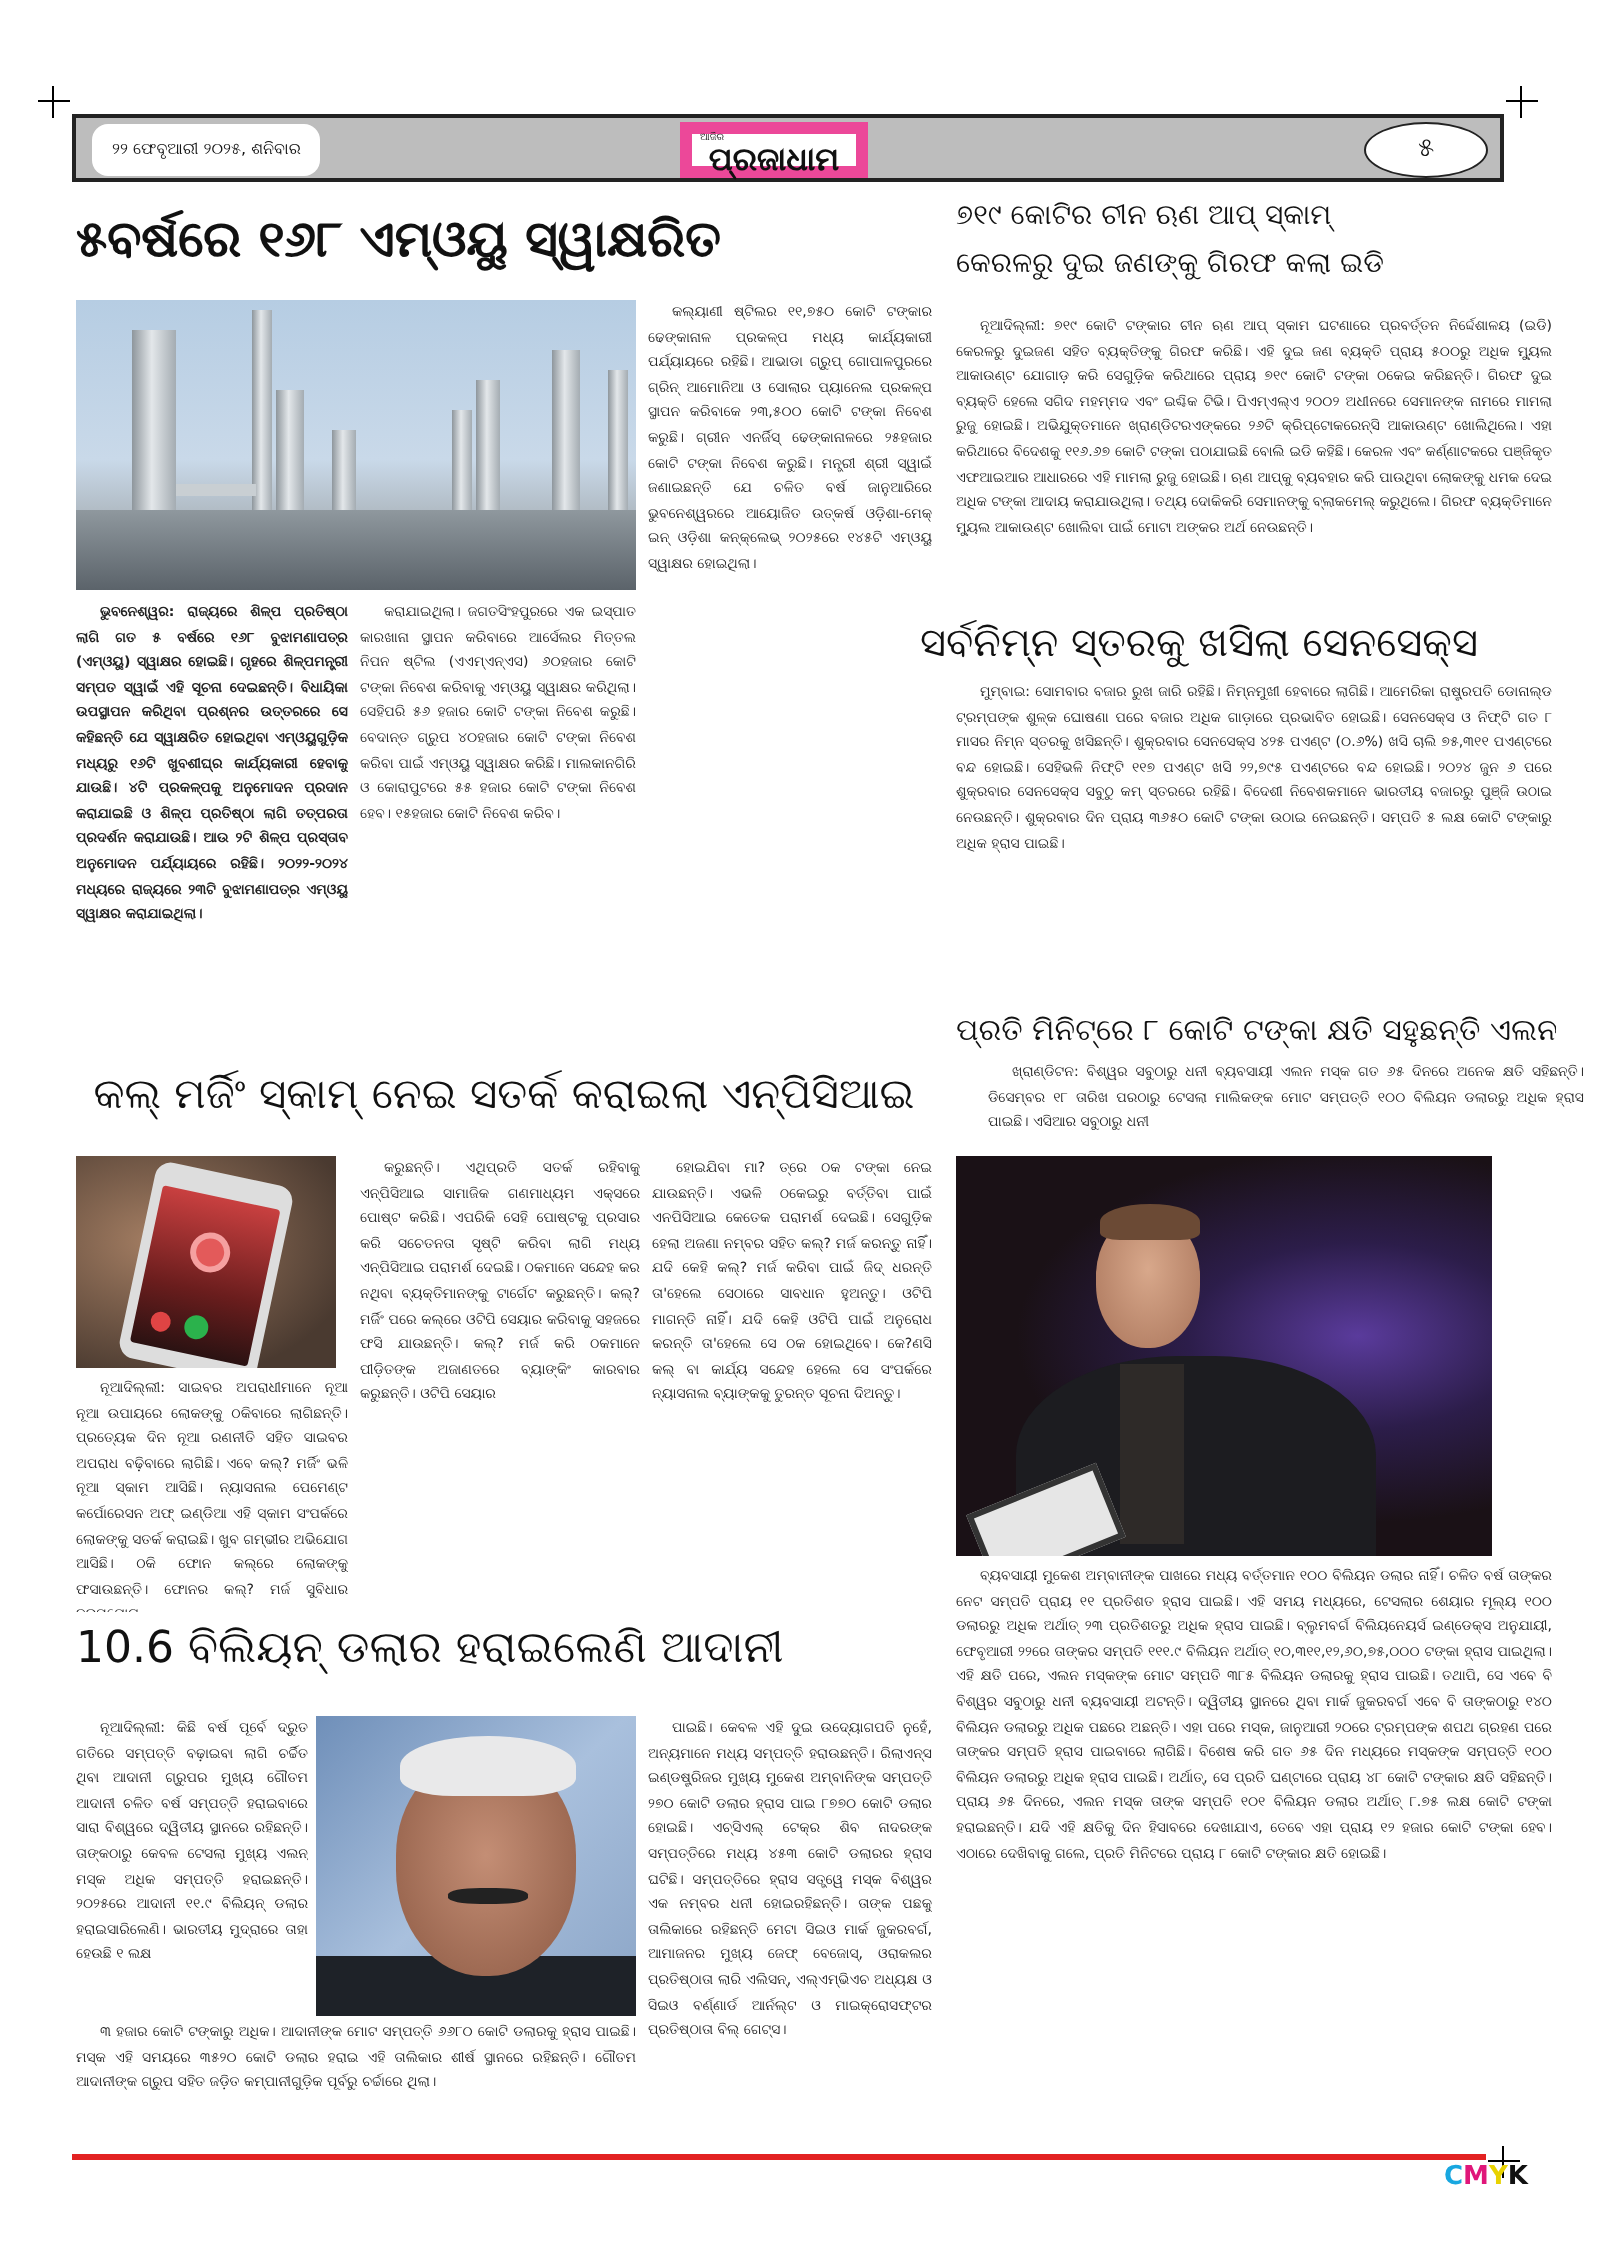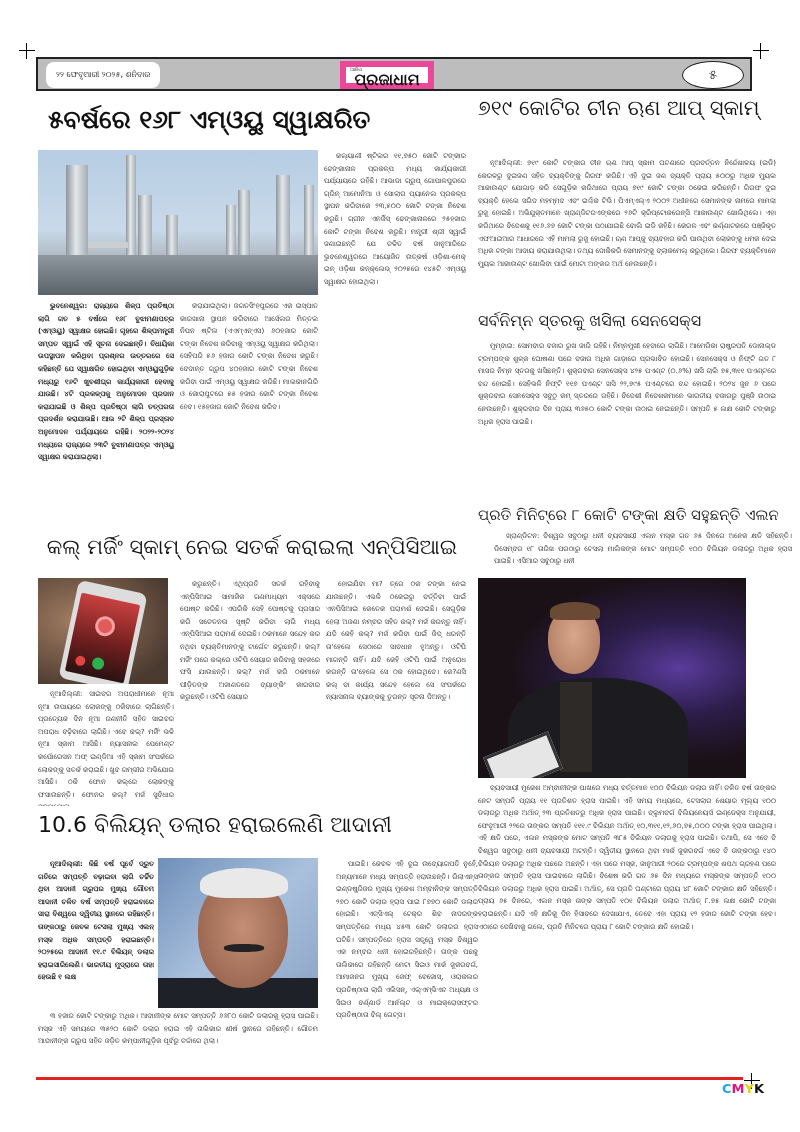--- a/index.html
+++ b/index.html
@@ -10,23 +10,23 @@
   .crop::before { content: ""; position: absolute; left: 7px; top: 0; width: 1px; height: 16px; background: #000; }
   .crop::after { content: ""; position: absolute; left: 0; top: 7px; width: 16px; height: 1px; background: #000; }
 
   .masthead { position: absolute; left: 36px; top: 57px; width: 716px; height: 34px; background: #bdbdbd; border: 2px solid #222; }
   .date-pill { position: absolute; left: 8px; top: 3px; height: 26px; padding: 0 10px; background: #fff; border-radius: 8px; font-size: 8px; line-height: 26px; }
   .logo-box { position: absolute; left: 302px; top: 2px; width: 94px; height: 28px; background: #fff; border: 6px solid #ec4899; text-align: center; font-family: "DejaVu Serif", serif; font-weight: bold; font-size: 16px; line-height: 26px; }
   .logo-box .pre { position: absolute; left: 4px; top: -2px; font-size: 5px; font-weight: normal; line-height: 8px; }
   .page-num { position: absolute; right: 6px; top: 2px; width: 62px; height: 28px; background: #fff; border: 1px solid #222; border-radius: 50%; text-align: center; font-size: 13px; line-height: 26px; }
 
   .headline { position: absolute; font-weight: bold; white-space: nowrap; overflow: hidden; color: #111; }
-  .h-main { left: 48px; top: 100px; width: 428px; font-size: 25px; line-height: 40px; }
-  .h-right { left: 478px; top: 96px; width: 300px; font-size: 21px; line-height: 24px; font-weight: normal; }
-  .h-sensex { left: 478px; top: 307px; width: 300px; font-size: 16px; line-height: 28px; font-weight: normal; }
+  .h-main { left: 38px; top: 100px; width: 428px; font-size: 25px; line-height: 40px; }
+  .h-right { left: 478px; top: 96px; width: 300px; font-size: 14px; line-height: 24px; font-weight: normal; }
+  .h-sensex { left: 460px; top: 307px; width: 300px; font-size: 20px; line-height: 28px; font-weight: normal; }
   .h-musk { left: 478px; top: 503px; width: 300px; font-size: 15px; line-height: 24px; font-weight: normal; }
   .h-scam { left: 38px; top: 530px; width: 428px; font-size: 21px; line-height: 34px; font-weight: normal; text-align: center; }
   .h-adani { left: 38px; top: 806px; width: 428px; font-size: 22px; line-height: 38px; font-weight: normal; }
 
   .col-text { position: absolute; font-size: 7px; line-height: 12.6px; color: #222; text-align: justify; overflow: hidden; }
   .col-text p { text-indent: 12px; }
 
   .photo { position: absolute; overflow: hidden; }
   .refinery { left: 38px; top: 150px; width: 280px; height: 145px; background: linear-gradient(180deg, #b6cde3 0%, #c9d9e9 55%, #aab3ba 78%, #6f7880 100%); }
   .tower { position: absolute; bottom: 0; background: linear-gradient(90deg, #8e969c, #e3e7ea 45%, #a4acb2); }
@@ -92,20 +92,21 @@
 </div>
 <div class="col-text" style="left:180px;top:300px;width:138px;height:222px;">
   <p>କରାଯାଇଥିଲା। ଜଗତସିଂହପୁରରେ ଏକ ଇସ୍ପାତ କାରଖାନା ସ୍ଥାପନ କରିବାରେ ଆର୍ସେଲର ମିତ୍ତଲ ନିପନ ଷ୍ଟିଲ (ଏଏମ୍‌ଏନ୍‌ଏସ) ୬୦ହଜାର କୋଟି ଟଙ୍କା ନିବେଶ କରିବାକୁ ଏମ୍‌ଓୟୁ ସ୍ୱାକ୍ଷର କରିଥିଲା। ସେହିପରି ୫୬ ହଜାର କୋଟି ଟଙ୍କା ନିବେଶ କରୁଛି। ବେଦାନ୍ତ ଗ୍ରୁପ ୪୦ହଜାର କୋଟି ଟଙ୍କା ନିବେଶ କରିବା ପାଇଁ ଏମ୍‌ଓୟୁ ସ୍ୱାକ୍ଷର କରିଛି। ମାଲକାନଗିରି ଓ କୋରାପୁଟରେ ୫୫ ହଜାର କୋଟି ଟଙ୍କା ନିବେଶ ହେବ। ୧୫ହଜାର କୋଟି ନିବେଶ କରିବ।</p>
 </div>
 <div class="col-text" style="left:324px;top:150px;width:142px;height:372px;">
   <p>କଲ୍ୟାଣୀ ଷ୍ଟିଲର ୧୧,୭୫୦ କୋଟି ଟଙ୍କାର ଢେଙ୍କାନାଳ ପ୍ରକଳ୍ପ ମଧ୍ୟ କାର୍ଯ୍ୟକାରୀ ପର୍ଯ୍ୟାୟରେ ରହିଛି। ଆଭାଡା ଗ୍ରୁପ୍ ଗୋପାଳପୁରରେ ଗ୍ରିନ୍ ଆମୋନିଆ ଓ ସୋଲାର ପ୍ୟାନେଲ ପ୍ରକଳ୍ପ ସ୍ଥାପନ କରିବାକେ ୨୩,୫୦୦ କୋଟି ଟଙ୍କା ନିବେଶ କରୁଛି। ଗ୍ରୀନ ଏନର୍ଜିସ୍ ଢେଙ୍କାନାଳରେ ୨୫ହଜାର କୋଟି ଟଙ୍କା ନିବେଶ କରୁଛି। ମନ୍ତ୍ରୀ ଶ୍ରୀ ସ୍ୱାଇଁ ଜଣାଇଛନ୍ତି ଯେ ଚଳିତ ବର୍ଷ ଜାନୁଆରିରେ ଭୁବନେଶ୍ୱରରେ ଆୟୋଜିତ ଉତ୍କର୍ଷ ଓଡ଼ିଶା-ମେକ୍ ଇନ୍ ଓଡ଼ିଶା କନ୍‌କ୍ଲେଭ୍ ୨୦୨୫ରେ ୧୪୫ଟି ଏମ୍‌ଓୟୁ ସ୍ୱାକ୍ଷର ହୋଇଥିଲା।</p>
 </div>
 
 <div class="headline h-right">
   <div>୭୧୯ କୋଟିର ଚୀନ ଋଣ ଆପ୍ ସ୍କାମ୍</div>
+  <div>କେରଳରୁ ଦୁଇ ଜଣଙ୍କୁ ଗିରଫ କଲା ଇଡି</div>
 </div>
 <div class="col-text" style="left:478px;top:157px;width:298px;height:146px;">
   <p>ନୂଆଦିଲ୍ଲୀ: ୭୧୯ କୋଟି ଟଙ୍କାର ଚୀନ ଋଣ ଆପ୍ ସ୍କାମ ଘଟଣାରେ ପ୍ରବର୍ତ୍ତନ ନିର୍ଦ୍ଦେଶାଳୟ (ଇଡି) କେରଳରୁ ଦୁଇଜଣ ସହିତ ବ୍ୟକ୍ତିଙ୍କୁ ଗିରଫ କରିଛି। ଏହି ଦୁଇ ଜଣ ବ୍ୟକ୍ତି ପ୍ରାୟ ୫୦୦ରୁ ଅଧିକ ମ୍ୟୁଲ ଆକାଉଣ୍ଟ ଯୋଗାଡ଼ କରି ସେଗୁଡ଼ିକ କରିଥାରେ ପ୍ରାୟ ୭୧୯ କୋଟି ଟଙ୍କା ଠକେଇ କରିଛନ୍ତି। ଗିରଫ ଦୁଇ ବ୍ୟକ୍ତି ହେଲେ ସଗିଦ ମହମ୍ମଦ ଏବଂ ଇଶ୍ଚିକ ଟିଭି। ପିଏମ୍‌ଏଲ୍‌ଏ ୨୦୦୨ ଅଧୀନରେ ସେମାନଙ୍କ ନାମରେ ମାମଲା ରୁଜୁ ହୋଇଛି। ଅଭିଯୁକ୍ତମାନେ ଖ୍ରାଣ୍ଡିଟରଏଙ୍କରେ ୨୬ଟି କ୍ରିପ୍ଟୋକରେନ୍ସି ଆକାଉଣ୍ଟ ଖୋଲିଥିଲେ। ଏହା କରିଥାରେ ବିଦେଶକୁ ୧୧୬.୬୭ କୋଟି ଟଙ୍କା ପଠାଯାଇଛି ବୋଲି ଇଡି କହିଛି। କେରଳ ଏବଂ କର୍ଣ୍ଣାଟକରେ ପଞ୍ଜିକୃତ ଏଫଆଇଆର ଆଧାରରେ ଏହି ମାମଲା ରୁଜୁ ହୋଇଛି। ଋଣ ଆପ୍‌କୁ ବ୍ୟବହାର କରି ପାଉଥିବା ଲୋକଙ୍କୁ ଧମକ ଦେଇ ଅଧିକ ଟଙ୍କା ଆଦାୟ କରାଯାଉଥିଲା। ତଥ୍ୟ ଦୋକିକରି ସେମାନଙ୍କୁ ବ୍ଲାକମେଲ୍ କରୁଥିଲେ। ଗିରଫ ବ୍ୟକ୍ତିମାନେ ମ୍ୟୁଲ ଆକାଉଣ୍ଟ ଖୋଲିବା ପାଇଁ ମୋଟା ଅଙ୍କର ଅର୍ଥ ନେଉଛନ୍ତି।</p>
 </div>
 
 <div class="headline h-sensex">ସର୍ବନିମ୍ନ ସ୍ତରକୁ ଖସିଲା ସେନସେକ୍ସ</div>
 <div class="col-text" style="left:478px;top:340px;width:298px;height:160px;">
   <p>ମୁମ୍ବାଇ: ସୋମବାର ବଜାର ରୁଖ ଜାରି ରହିଛି। ନିମ୍ନମୁଖୀ ହେବାରେ ଲାଗିଛି। ଆମେରିକା ରାଷ୍ଟ୍ରପତି ଡୋନାଲ୍ଡ ଟ୍ରମ୍ପଙ୍କ ଶୁଳ୍କ ଘୋଷଣା ପରେ ବଜାର ଅଧିକ ଗାଡ଼ାରେ ପ୍ରଭାବିତ ହୋଇଛି। ସେନସେକ୍ସ ଓ ନିଫ୍ଟି ଗତ ୮ ମାସର ନିମ୍ନ ସ୍ତରକୁ ଖସିଛନ୍ତି। ଶୁକ୍ରବାର ସେନସେକ୍ସ ୪୨୫ ପଏଣ୍ଟ (୦.୬%) ଖସି ଚାଲି ୭୫,୩୧୧ ପଏଣ୍ଟରେ ବନ୍ଦ ହୋଇଛି। ସେହିଭଳି ନିଫ୍ଟି ୧୧୭ ପଏଣ୍ଟ ଖସି ୨୨,୭୯୫ ପଏଣ୍ଟରେ ବନ୍ଦ ହୋଇଛି। ୨୦୨୪ ଜୁନ ୬ ପରେ ଶୁକ୍ରବାର ସେନସେକ୍ସ ସବୁଠୁ କମ୍ ସ୍ତରରେ ରହିଛି। ବିଦେଶୀ ନିବେଶକମାନେ ଭାରତୀୟ ବଜାରରୁ ପୁଞ୍ଜି ଉଠାଇ ନେଉଛନ୍ତି। ଶୁକ୍ରବାର ଦିନ ପ୍ରାୟ ୩୬୫୦ କୋଟି ଟଙ୍କା ଉଠାଇ ନେଇଛନ୍ତି। ସମ୍ପତି ୫ ଲକ୍ଷ କୋଟି ଟଙ୍କାରୁ ଅଧିକ ହ୍ରାସ ପାଇଛି।</p>
 </div>
 
@@ -138,32 +139,32 @@
   <p>ନୂଆଦିଲ୍ଲୀ: ସାଇବର ଅପରାଧୀମାନେ ନୂଆ ନୂଆ ଉପାୟରେ ଲୋକଙ୍କୁ ଠକିବାରେ ଲାଗିଛନ୍ତି। ପ୍ରତ୍ୟେକ ଦିନ ନୂଆ ରଣନୀତି ସହିତ ସାଇବର ଅପରାଧ ବଢ଼ିବାରେ ଲାଗିଛି। ଏବେ କଲ୍? ମର୍ଜିଂ ଭଳି ନୂଆ ସ୍କାମ ଆସିଛି। ନ୍ୟାସନାଲ ପେମେଣ୍ଟ କର୍ପୋରେସନ ଅଫ୍ ଇଣ୍ଡିଆ ଏହି ସ୍କାମ ସଂପର୍କରେ ଲୋକଙ୍କୁ ସତର୍କ କରାଇଛି। ଖୁବ ଗମ୍ଭୀର ଅଭିଯୋଗ ଆସିଛି। ଠକି ଫୋନ କଲ୍‌ରେ ଲୋକଙ୍କୁ ଫସାଉଛନ୍ତି। ଫୋନର କଲ୍? ମର୍ଜ ସୁବିଧାର ଦୁରୁପଯୋଗ</p>
 </div>
 <div class="col-text" style="left:180px;top:578px;width:140px;height:228px;">
   <p>କରୁଛନ୍ତି। ଏଥିପ୍ରତି ସତର୍କ ରହିବାକୁ ଏନ୍‌ପିସିଆଇ ସାମାଜିକ ଗଣମାଧ୍ୟମ ଏକ୍ସରେ ପୋଷ୍ଟ କରିଛି। ଏପରିକି ସେହି ପୋଷ୍ଟକୁ ପ୍ରସାର କରି ସଚେତନତା ସୃଷ୍ଟି କରିବା ଲାଗି ମଧ୍ୟ ଏନ୍‌ପିସିଆଇ ପରାମର୍ଶ ଦେଇଛି। ଠକମାନେ ସନ୍ଦେହ କର ନଥିବା ବ୍ୟକ୍ତିମାନଙ୍କୁ ଟାର୍ଗେଟ କରୁଛନ୍ତି। କଲ୍? ମର୍ଜିଂ ପରେ କଲ୍‌ରେ ଓଟିପି ସେୟାର କରିବାକୁ ସହଜରେ ଫସି ଯାଉଛନ୍ତି। କଲ୍? ମର୍ଜ କରି ଠକମାନେ ପୀଡ଼ିତଙ୍କ ଅଜାଣତରେ ବ୍ୟାଙ୍କିଂ କାରବାର କରୁଛନ୍ତି। ଓଟିପି ସେୟାର</p>
 </div>
 <div class="col-text" style="left:326px;top:578px;width:140px;height:228px;">
   <p>ହୋଇଯିବା ମା? ତ୍ରେ ଠକ ଟଙ୍କା ନେଇ ଯାଉଛନ୍ତି। ଏଭଳି ଠକେଇରୁ ବର୍ତ୍ତିବା ପାଇଁ ଏନପିସିଆଇ କେତେକ ପରାମର୍ଶ ଦେଇଛି। ସେଗୁଡ଼ିକ ହେଲା ଅଜଣା ନମ୍ବର ସହିତ କଲ୍? ମର୍ଜ କରନ୍ତୁ ନାହିଁ। ଯଦି କେହି କଲ୍? ମର୍ଜ କରିବା ପାଇଁ ଜିଦ୍ ଧରନ୍ତି ତା'ହେଲେ ସେଠାରେ ସାବଧାନ ହୁଅନ୍ତୁ। ଓଟିପି ମାଗନ୍ତି ନାହିଁ। ଯଦି କେହି ଓଟିପି ପାଇଁ ଅନୁରୋଧ କରନ୍ତି ତା'ହେଲେ ସେ ଠକ ହୋଇଥିବେ। କେ?ଣସି କଲ୍ ବା କାର୍ଯ୍ୟ ସନ୍ଦେହ ହେଲେ ସେ ସଂପର୍କରେ ନ୍ୟାସନାଲ ବ୍ୟାଙ୍କକୁ ତୁରନ୍ତ ସୂଚନା ଦିଅନ୍ତୁ।</p>
 </div>
 
 <div class="headline h-adani">10.6 ବିଲିୟନ୍ ଡଲାର ହରାଇଲେଣି ଆଦାନୀ</div>
-<div class="col-text" style="left:38px;top:858px;width:116px;height:150px;font-weight:bold;">
+<div class="col-text" style="left:38px;top:858px;width:116px;height:150px;">
   <p>ନୂଆଦିଲ୍ଲୀ: କିଛି ବର୍ଷ ପୂର୍ବେ ଦ୍ରୁତ ଗତିରେ ସମ୍ପତ୍ତି ବଢ଼ାଇବା ଲାଗି ଚର୍ଚ୍ଚିତ ଥିବା ଆଦାନୀ ଗ୍ରୁପର ମୁଖ୍ୟ ଗୌତମ ଆଦାନୀ ଚଳିତ ବର୍ଷ ସମ୍ପତ୍ତି ହରାଇବାରେ ସାରା ବିଶ୍ୱରେ ଦ୍ୱିତୀୟ ସ୍ଥାନରେ ରହିଛନ୍ତି। ତାଙ୍କଠାରୁ କେବଳ ଟେସଲା ମୁଖ୍ୟ ଏଲନ୍ ମସ୍କ ଅଧିକ ସମ୍ପତ୍ତି ହରାଇଛନ୍ତି। ୨୦୨୫ରେ ଆଦାନୀ ୧୧.୯ ବିଲିୟନ୍ ଡଲାର ହରାଇସାରିଲେଣି। ଭାରତୀୟ ମୁଦ୍ରାରେ ତାହା ହେଉଛି ୧ ଲକ୍ଷ</p>
 </div>
 <div class="photo adani-photo">
   <div class="adani-suit"></div>
   <div class="adani-head"></div>
   <div class="adani-hair"></div>
   <div class="adani-stache"></div>
 </div>
 <div class="col-text" style="left:38px;top:1010px;width:280px;height:64px;">
   <p>୩ ହଜାର କୋଟି ଟଙ୍କାରୁ ଅଧିକ। ଆଦାନୀଙ୍କ ମୋଟ ସମ୍ପତ୍ତି ୬୬୮୦ କୋଟି ଡଲାରକୁ ହ୍ରାସ ପାଇଛି। ମସ୍କ ଏହି ସମୟରେ ୩୫୨୦ କୋଟି ଡଲାର ହରାଇ ଏହି ତାଲିକାର ଶୀର୍ଷ ସ୍ଥାନରେ ରହିଛନ୍ତି। ଗୌତମ ଆଦାନୀଙ୍କ ଗ୍ରୁପ ସହିତ ଜଡ଼ିତ କମ୍ପାନୀଗୁଡ଼ିକ ପୂର୍ବରୁ ଚର୍ଚ୍ଚାରେ ଥିଲା।</p>
 </div>
-<div class="col-text" style="left:324px;top:858px;width:142px;height:216px;margin-left:12px;">
+<div class="col-text" style="left:324px;top:858px;width:142px;height:216px;">
   <p>ପାଇଛି। କେବଳ ଏହି ଦୁଇ ଉଦ୍ୟୋଗପତି ନୁହେଁ, ଅନ୍ୟମାନେ ମଧ୍ୟ ସମ୍ପତ୍ତି ହରାଉଛନ୍ତି। ରିଲାଏନ୍ସ ଇଣ୍ଡଷ୍ଟ୍ରିଜର ମୁଖ୍ୟ ମୁକେଶ ଅମ୍ବାନିଙ୍କ ସମ୍ପତ୍ତି ୨୭୦ କୋଟି ଡଲାର ହ୍ରାସ ପାଇ ୮୭୭୦ କୋଟି ଡଲାର ହୋଇଛି। ଏଚ୍‌ସିଏଲ୍ ଟେକ୍‌ର ଶିବ ନାଦରଙ୍କ ସମ୍ପତ୍ତିରେ ମଧ୍ୟ ୪୫୩ କୋଟି ଡଲାରର ହ୍ରାସ ଘଟିଛି। ସମ୍ପତ୍ତିରେ ହ୍ରାସ ସତ୍ତ୍ୱେ ମସ୍କ ବିଶ୍ୱର ଏକ ନମ୍ବର ଧନୀ ହୋଇରହିଛନ୍ତି। ତାଙ୍କ ପଛକୁ ତାଲିକାରେ ରହିଛନ୍ତି ମେଟା ସିଇଓ ମାର୍କ ଜୁକରବର୍ଗ, ଆମାଜନର ମୁଖ୍ୟ ଜେଫ୍ ବେଜୋସ୍, ଓରାକଲର ପ୍ରତିଷ୍ଠାତା ଲାରି ଏଲିସନ୍, ଏଲ୍‌ଏମ୍‌ଭିଏଚ ଅଧ୍ୟକ୍ଷ ଓ ସିଇଓ ବର୍ଣ୍ଣାର୍ଡ ଆର୍ନଲ୍ଟ ଓ ମାଇକ୍ରୋସଫ୍ଟର ପ୍ରତିଷ୍ଠାତା ବିଲ୍ ଗେଟ୍ସ।</p>
 </div>
 
 <div class="red-rule"></div>
 <div class="cmyk">
   <span style="color:#18a7e0">C</span><span style="color:#e0177a">M</span><span style="color:#e8d200">Y</span><span style="color:#111">K</span>
 </div>
 
 </body></html>

